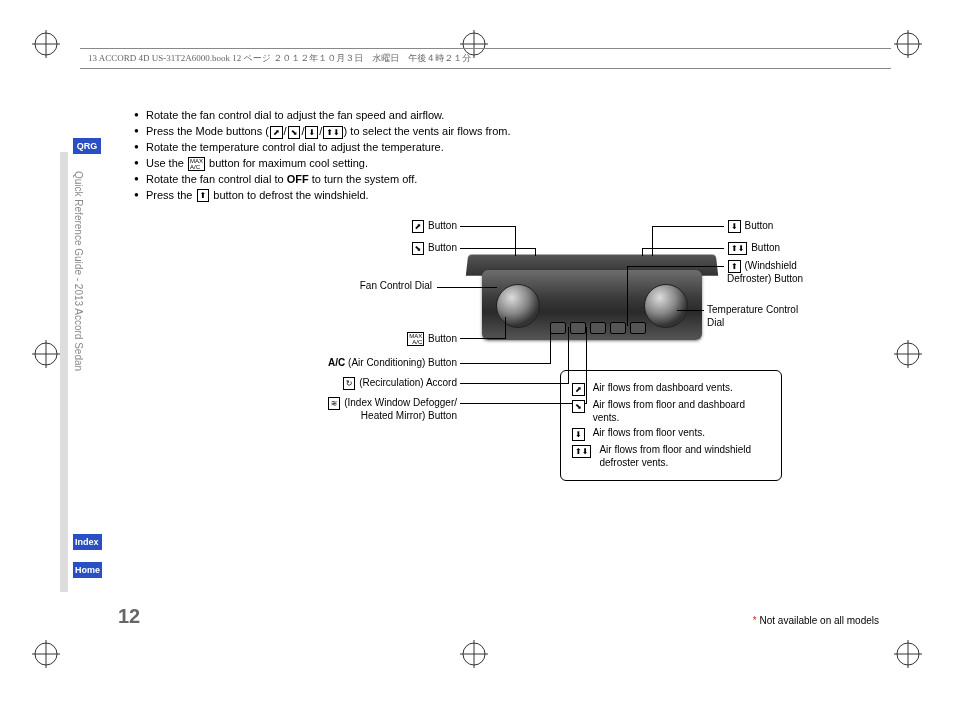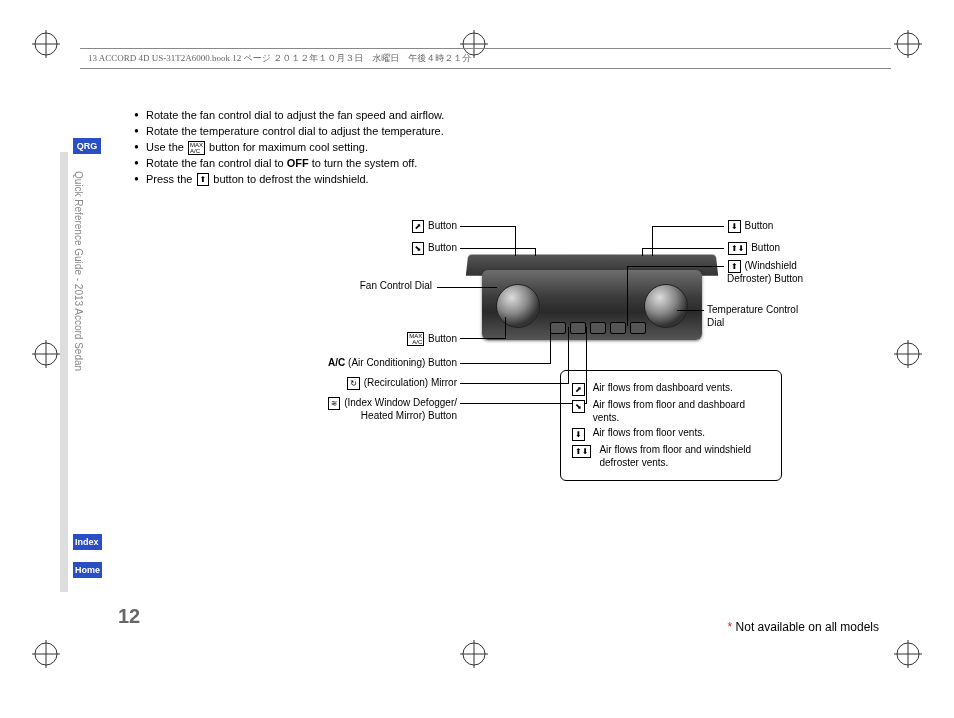--- a/index.html
+++ b/index.html
@@ -195,22 +195,22 @@
     display: flex;
     align-items: flex-start;
     margin: 3px 0;
     font-size: 10px;
     line-height: 1.25;
   }
   .legend-row .inline-icon { margin-right: 8px; flex-shrink:0; margin-top:1px; }
   .footnote {
     position: absolute;
     right: 75px;
-    bottom: 84px;
-    font-size: 12px;
+    bottom: 92px;
+    font-size: 10px;
   }
   .footnote .star { color: #d21; }
   .bottom-tabs {
     position: absolute;
     left: 73px;
     bottom: 128px;
   }
   .bottom-tabs .side-tab { font-size: 9px; }
 </style>
 </head>
@@ -268,20 +268,21 @@
 <div class="bottom-tabs">
   <div class="side-tab">Index</div>
   <div class="side-tab">Home</div>
 </div>
 
 <div class="page-num">12</div>
 
 <div class="content">
   <ul class="instructions">
     <li><span>Rotate the fan control dial to adjust the fan speed and airflow.</span></li>
+    <li><span>Press the Mode buttons (</span><span class="inline-icon">⬈</span>/<span class="inline-icon">⬊</span>/<span class="inline-icon">⬇</span>/<span class="inline-icon">⬆⬇</span><span>) to select the vents air flows from.</span></li>
     <li><span>Rotate the temperature control dial to adjust the temperature.</span></li>
     <li><span>Use the </span><span class="inline-icon" style="font-size:6px;line-height:6px;height:auto;padding:0 1px;">MAX<br>A/C</span><span> button for maximum cool setting.</span></li>
     <li><span>Rotate the fan control dial to </span><b>OFF</b><span> to turn the system off.</span></li>
     <li><span>Press the </span><span class="inline-icon">⬆</span><span> button to defrost the windshield.</span></li>
   </ul>
 
   <div class="diagram-area">
     <div class="panel-top"></div>
     <div class="panel-body">
       <div class="dial" style="left:14px;top:14px"></div>
@@ -307,21 +308,21 @@
     <div class="lead-line" style="left:155px;top:55px;width:60px;height:1px"></div>
 
     <div class="label left" style="left:20px;top:100px;width:155px"><span class="inline-icon" style="font-size:6px;line-height:6px;height:auto;padding:0 1px;">MAX<br>A/C</span> <span>Button</span></div>
     <div class="lead-line" style="left:178px;top:106px;width:45px;height:1px"></div>
       <div class="lead-line" style="left:223px;top:85px;width:1px;height:22px"></div>
 
     <div class="label left" style="left:-30px;top:125px;width:205px"><b>A/C</b> <span>(Air Conditioning) Button</span></div>
     <div class="lead-line" style="left:178px;top:131px;width:90px;height:1px"></div>
       <div class="lead-line" style="left:268px;top:95px;width:1px;height:37px"></div>
 
-    <div class="label left" style="left:20px;top:145px;width:155px"><span class="inline-icon">↻</span> <span>(Recirculation) Mirror</span></div>
+    <div class="label left" style="left:20px;top:145px;width:155px"><span class="inline-icon">↻</span> <span>(Recirculation) Accord</span></div>
     <div class="lead-line" style="left:178px;top:151px;width:108px;height:1px"></div>
       <div class="lead-line" style="left:286px;top:95px;width:1px;height:57px"></div>
 
     <div class="label left" style="left:20px;top:165px;width:155px;white-space:normal"><span class="inline-icon">≋</span> <span>(Index Window Defogger/ Heated Mirror) Button</span></div>
     <div class="lead-line" style="left:178px;top:171px;width:126px;height:1px"></div>
       <div class="lead-line" style="left:304px;top:95px;width:1px;height:77px"></div>
 
     <div class="label right" style="left:445px;top:-12px"><span class="inline-icon">⬇</span> <span>Button</span></div>
     <div class="lead-line" style="left:370px;top:-6px;width:72px;height:1px"></div>
       <div class="lead-line" style="left:370px;top:-6px;width:1px;height:30px"></div>

